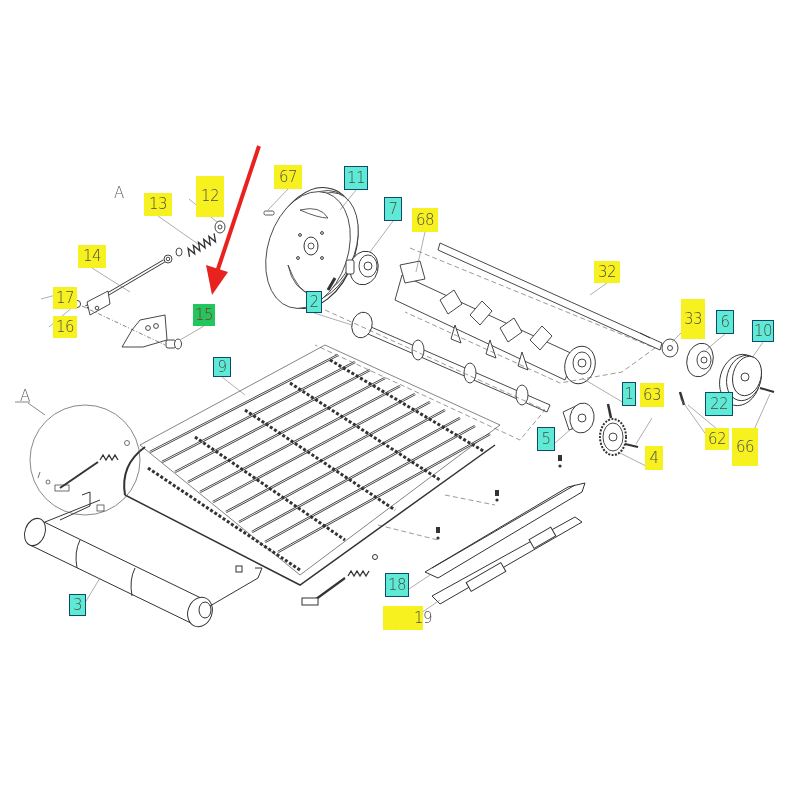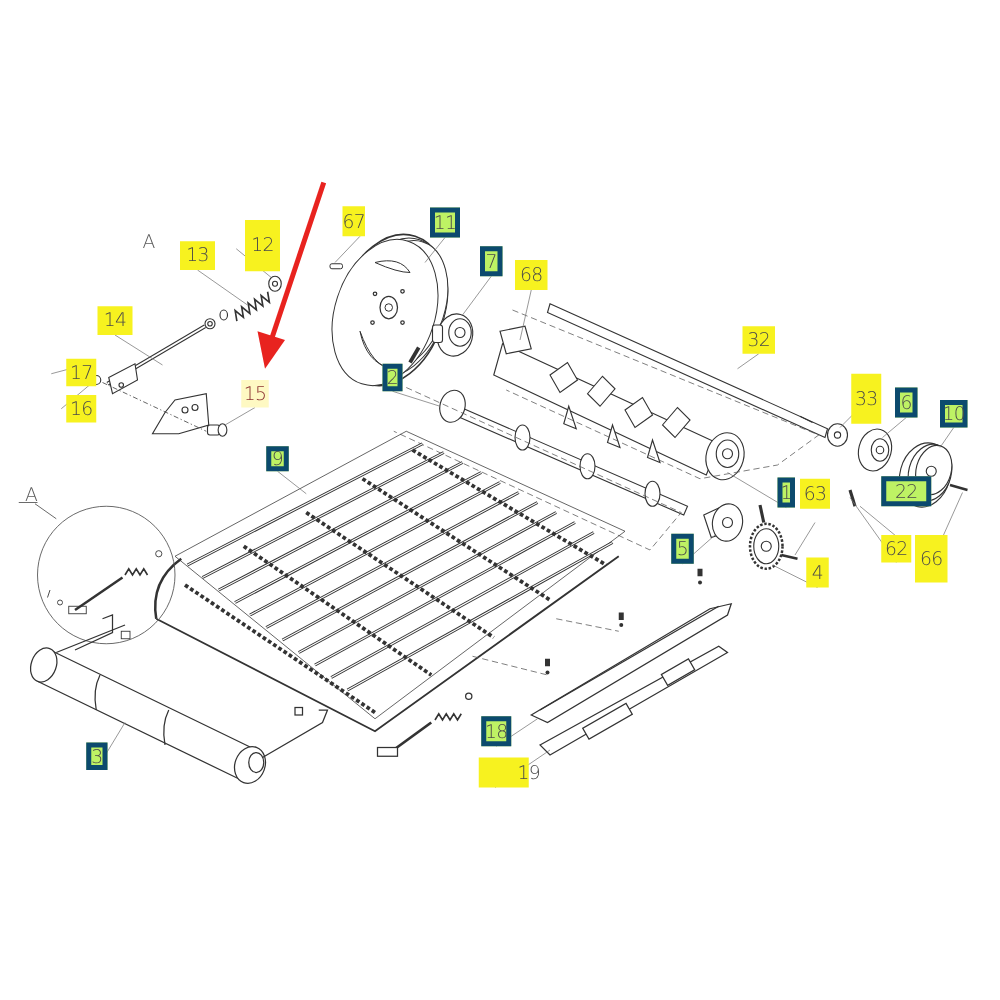--- a/index.html
+++ b/index.html
@@ -1,21 +1,21 @@
 <!DOCTYPE html>
 <html><head>
 <meta charset="utf-8">
 <style>
   html,body{margin:0;padding:0;background:#ffffff;}
   #canvas{position:relative;width:800px;height:800px;overflow:hidden;background:#ffffff;font-family:"DejaVu Sans",sans-serif;}
   #drawing{position:absolute;left:0;top:0;width:800px;height:800px;}
   .callout{position:absolute;box-sizing:border-box;display:flex;align-items:center;justify-content:center;font-family:"DejaVu Sans",sans-serif;font-size:15px;font-weight:300;color:#4a4a4a;line-height:1;letter-spacing:-0.5px;}
   .callout.yellow{background:#f7f21f;border:none;}
-  .callout.green{background:#bef264;border:4px solid #0c4a6e;}
-  .callout.red{background:#fef9c3;border:none;color:#8a3030;}
+  .callout.green{background:#5eead4;border:1px solid #0c4a6e;}
+  .callout.red{background:#22c55e;border:none;color:#8a3030;}
   .view-letter{position:absolute;font-family:"DejaVu Sans",sans-serif;font-size:15px;font-weight:300;color:#5a5a5a;}
 </style>
 </head>
 <body>
 
 <div id="canvas">
 
   <svg id="drawing" viewBox="0 0 800 800" xmlns="http://www.w3.org/2000/svg">
     <defs>
       <pattern id="chainpat" width="10" height="6" patternUnits="userSpaceOnUse">
@@ -292,32 +292,32 @@
   <div class="view-letter" style="left:114px;top:184px;">A</div>
   <div class="view-letter" style="left:20px;top:387px;">A</div>
 
   <div id="callouts">
       <div class="callout yellow" style="left: 175px; top: 176px; width: 28px; height: 41px; margin-left: 21px;">12</div>
       <div class="callout yellow" style="left: 144px; top: 193px; width: 28px; height: 23px;">13</div>
       <div class="callout yellow" style="left: 78px; top: 245px; width: 28px; height: 23px;">14</div>
       <div class="callout yellow" style="left: 17px; top: 287px; width: 24px; height: 22px; margin-left: 36px;">17</div>
       <div class="callout yellow" style="left: 25px; top: 316px; width: 24px; height: 22px; margin-left: 28px;">16</div>
       <div class="callout red" style="left: 193px; top: 304px; width: 22px; height: 22px;">15</div>
-      <div class="callout yellow" style="left: 274px; top: 165px; width: 18px; height: 24px;">67</div>
+      <div class="callout yellow" style="left: 274px; top: 165px; width: 28px; height: 24px;">67</div>
       <div class="callout green" style="left: 344px; top: 166px; width: 24px; height: 24px;">11</div>
       <div class="callout green" style="left: 384px; top: 197px; width: 18px; height: 24px;">7</div>
       <div class="callout yellow" style="left: 412px; top: 208px; width: 26px; height: 24px;">68</div>
       <div class="callout green" style="left: 306px; top: 291px; width: 16px; height: 22px;">2</div>
       <div class="callout yellow" style="left: 594px; top: 261px; width: 26px; height: 22px;">32</div>
       <div class="callout yellow" style="left: 681px; top: 299px; width: 24px; height: 40px;">33</div>
       <div class="callout green" style="left: 716px; top: 310px; width: 18px; height: 24px;">6</div>
       <div class="callout green" style="left: 752px; top: 320px; width: 22px; height: 22px;">10</div>
       <div class="callout green" style="left: 213px; top: 357px; width: 18px; height: 20px;">9</div>
       <div class="callout green" style="left: 622px; top: 382px; width: 14px; height: 24px;">1</div>
-      <div class="callout green" style="left: 705px; top: 381px; width: 40px; height: 24px;">22</div>
+      <div class="callout green" style="left: 705px; top: 392px; width: 28px; height: 24px;">22</div>
       <div class="callout yellow" style="left: 640px; top: 383px; width: 24px; height: 24px;">63</div>
       <div class="callout green" style="left: 537px; top: 427px; width: 18px; height: 24px;">5</div>
       <div class="callout yellow" style="left: 705px; top: 428px; width: 24px; height: 22px;">62</div>
       <div class="callout yellow" style="left: 732px; top: 428px; width: 26px; height: 38px;">66</div>
       <div class="callout yellow" style="left: 645px; top: 446px; width: 18px; height: 24px;">4</div>
       <div class="callout green" style="left: 69px; top: 594px; width: 17px; height: 22px;">3</div>
       <div class="callout green" style="left: 385px; top: 573px; width: 24px; height: 24px;">18</div>
       <div class="callout yellow" style="left: 383px; top: 606px; width: 26px; height: 24px; padding-left: 40px;">19</div>
     </div>
 </div>

